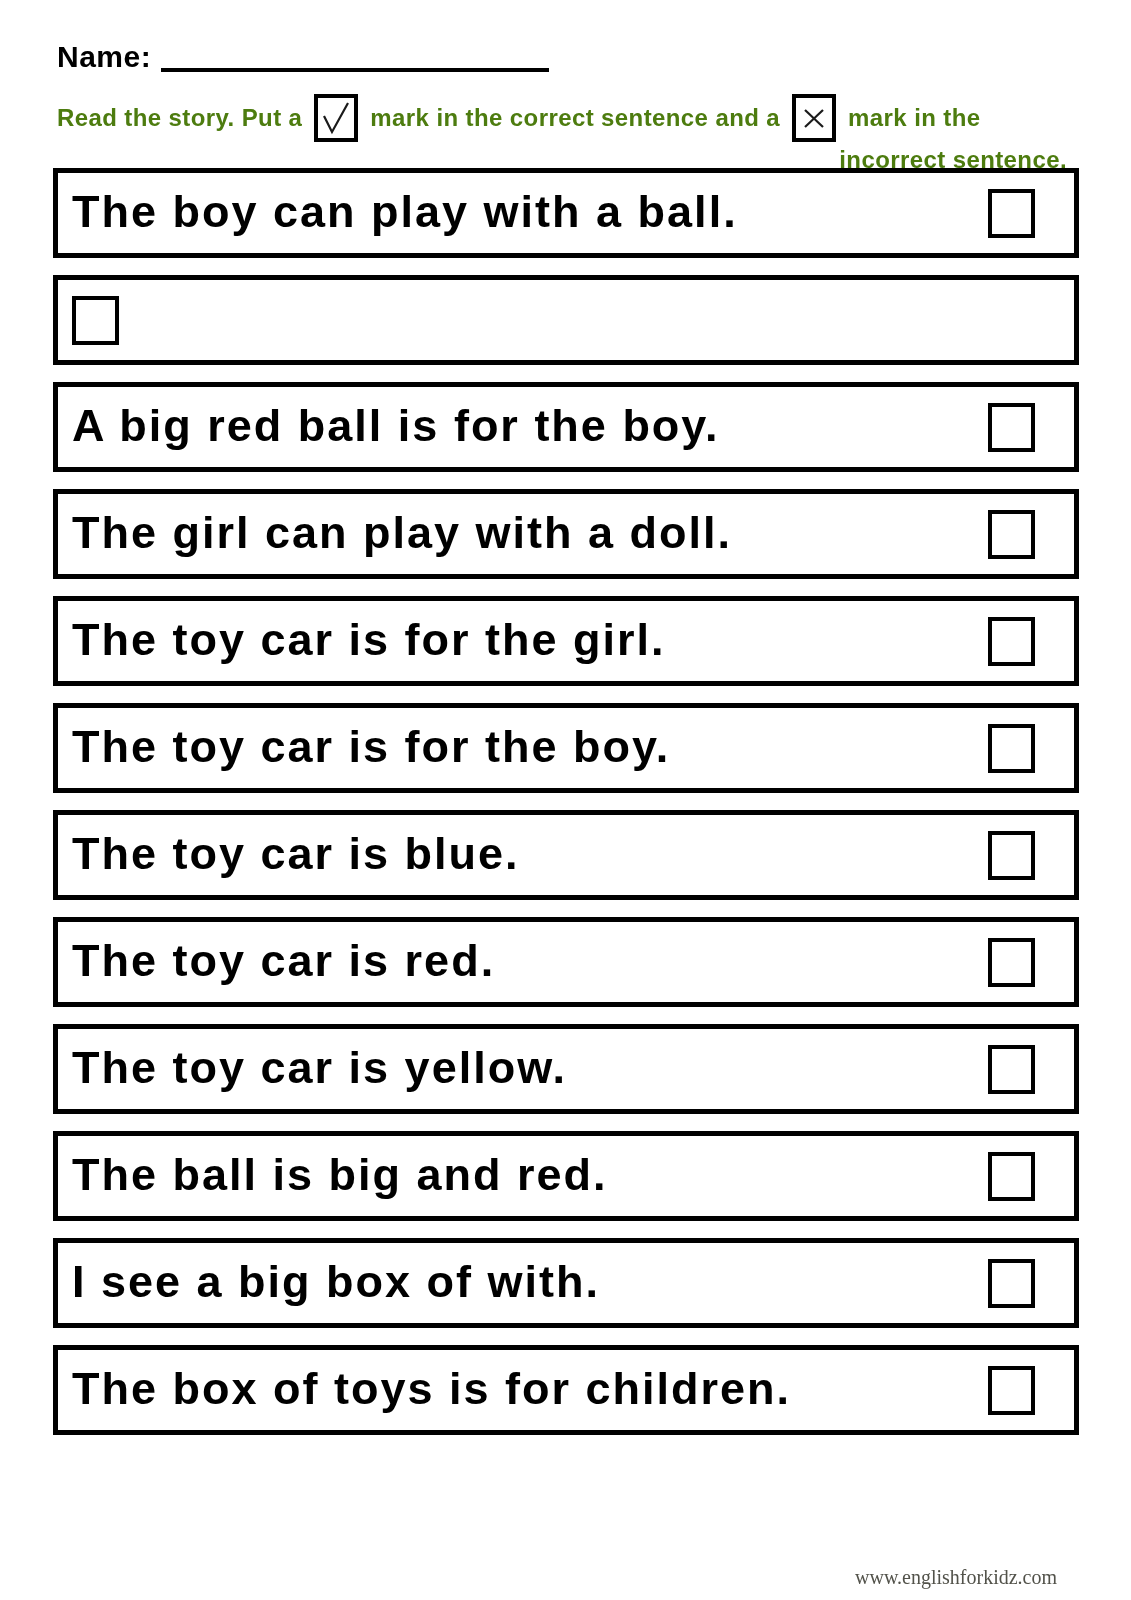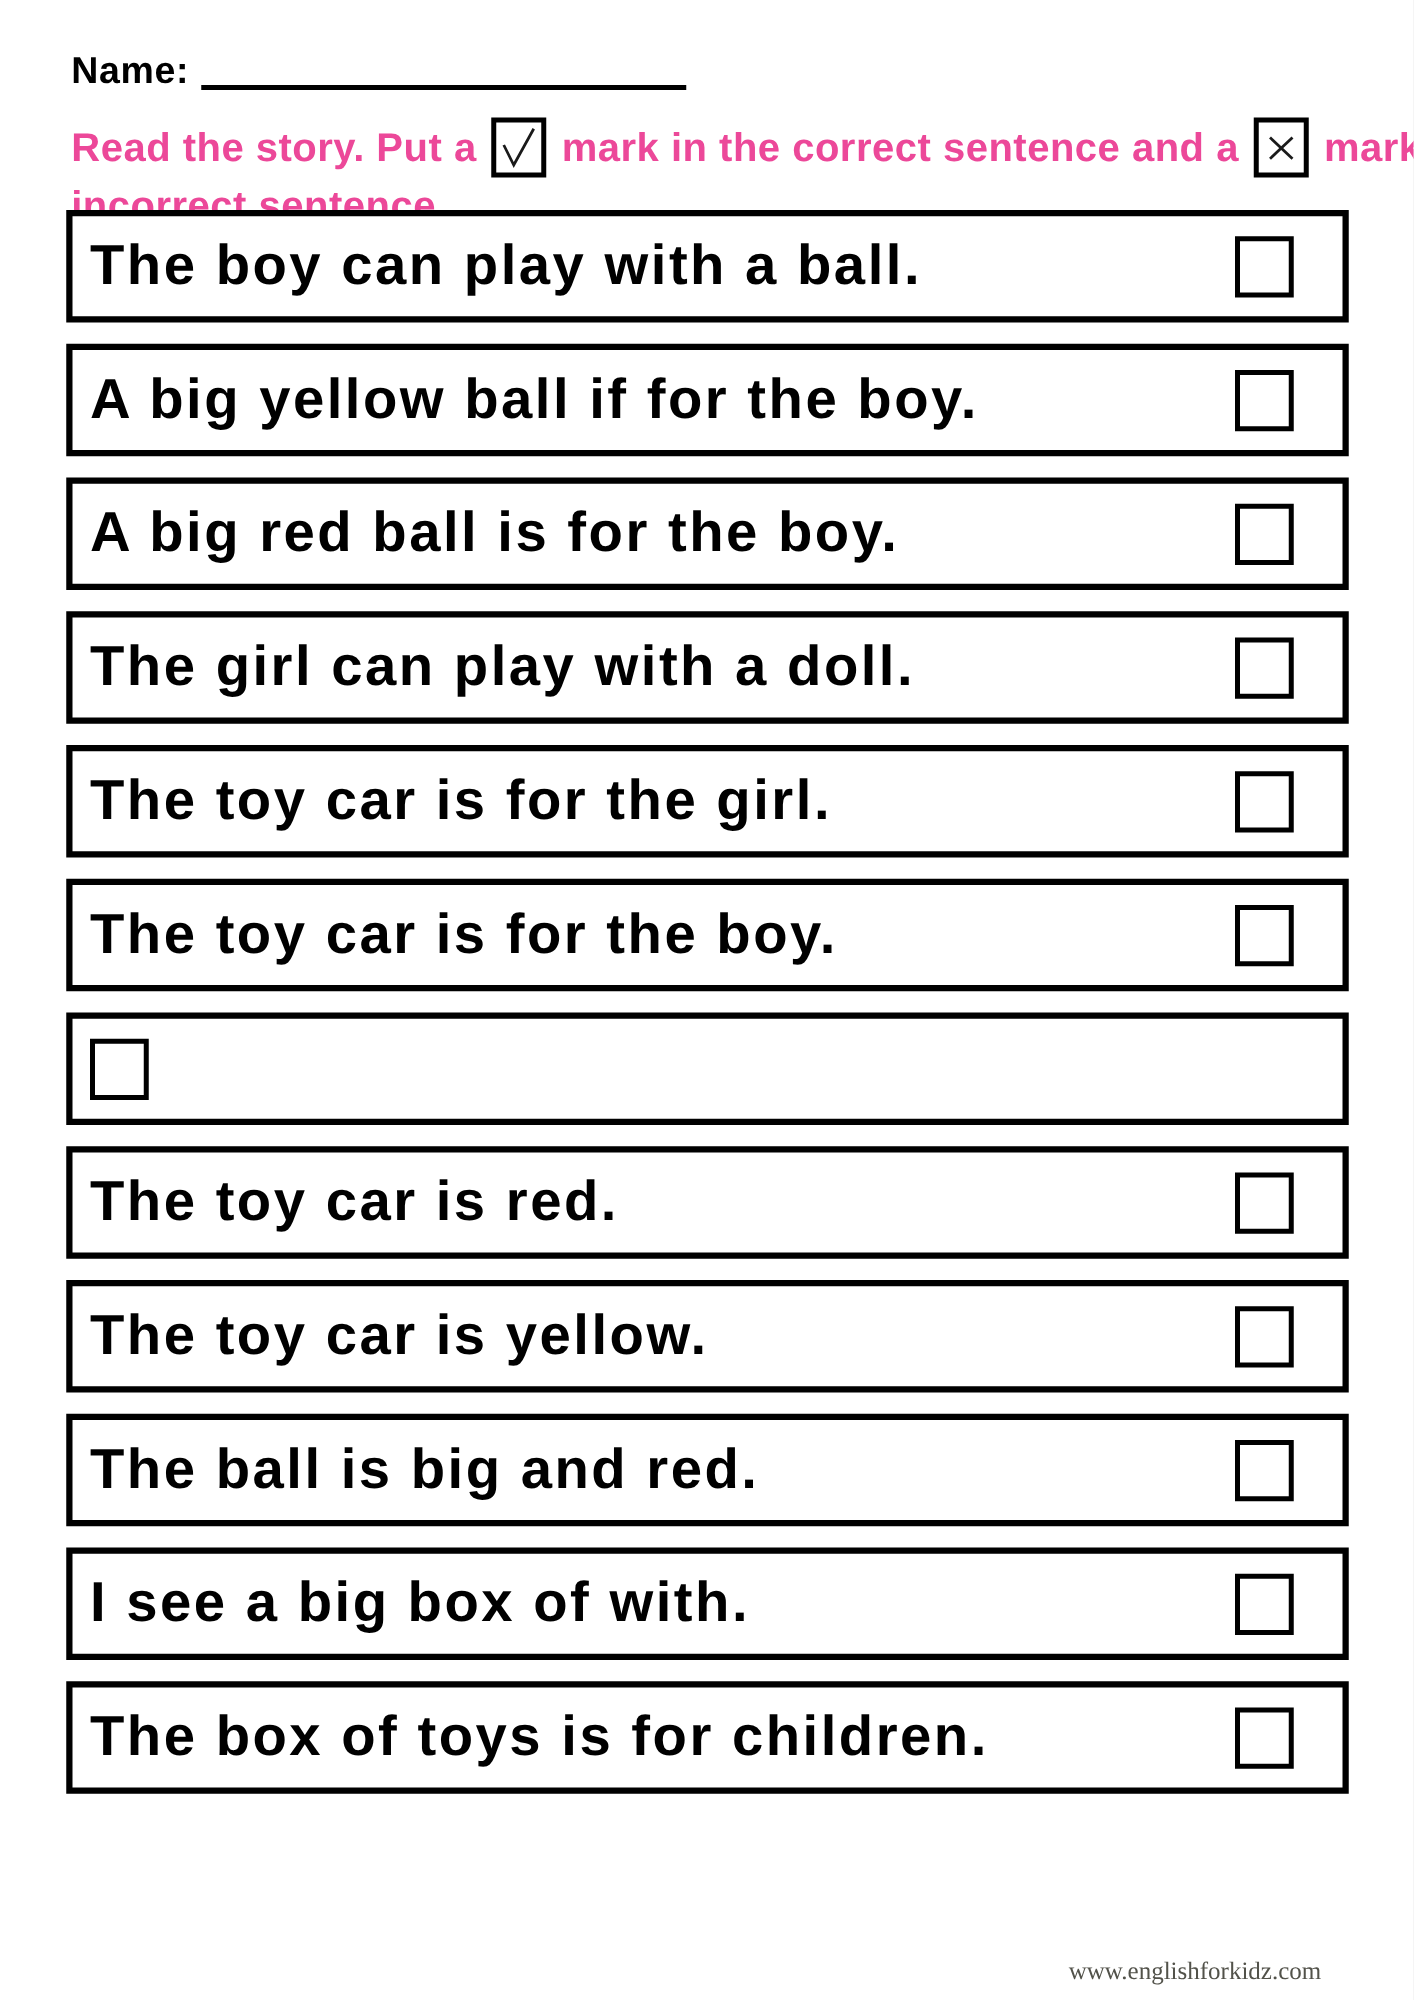--- a/index.html
+++ b/index.html
@@ -34,24 +34,25 @@
     margin-left: 10px;
     border-bottom: 4px solid #000;
   }
 
   
   .instructions {
     position: absolute;
     left: 57px;
     top: 92px;
     width: 1010px;
-    font-size: 32px;
+    font-size: 24px;
     font-weight: 700;
     letter-spacing: 0.4px;
-    color: #ec4899;
+    color: #4d7c0f;
+    text-align: right;
   }
   .instr-line1 {
     display: flex;
     align-items: center;
     height: 52px;
     white-space: nowrap;
   }
   .mark-box {
     display: inline-flex;
     align-items: center;
@@ -148,40 +149,40 @@
     </div>
     <div class="instr-line2">incorrect sentence.</div>
   </div>
 
   <div class="rows">
     <div class="sentence-row">
       <span class="sentence-text">The boy can play with a ball.</span>
       <span class="answer-checkbox"></span>
     </div>
     <div class="sentence-row">
-      <span class="sentence-text">A big yellow ball if for the boy.</span>
       <span class="answer-checkbox"></span>
     </div>
     <div class="sentence-row">
       <span class="sentence-text">A big red ball is for the boy.</span>
       <span class="answer-checkbox"></span>
     </div>
     <div class="sentence-row">
       <span class="sentence-text">The girl can play with a doll.</span>
       <span class="answer-checkbox"></span>
     </div>
     <div class="sentence-row">
       <span class="sentence-text">The toy car is for the girl.</span>
       <span class="answer-checkbox"></span>
     </div>
     <div class="sentence-row">
       <span class="sentence-text">The toy car is for the boy.</span>
       <span class="answer-checkbox"></span>
     </div>
     <div class="sentence-row">
+      <span class="sentence-text">The toy car is blue.</span>
       <span class="answer-checkbox"></span>
     </div>
     <div class="sentence-row">
       <span class="sentence-text">The toy car is red.</span>
       <span class="answer-checkbox"></span>
     </div>
     <div class="sentence-row">
       <span class="sentence-text">The toy car is yellow.</span>
       <span class="answer-checkbox"></span>
     </div>

